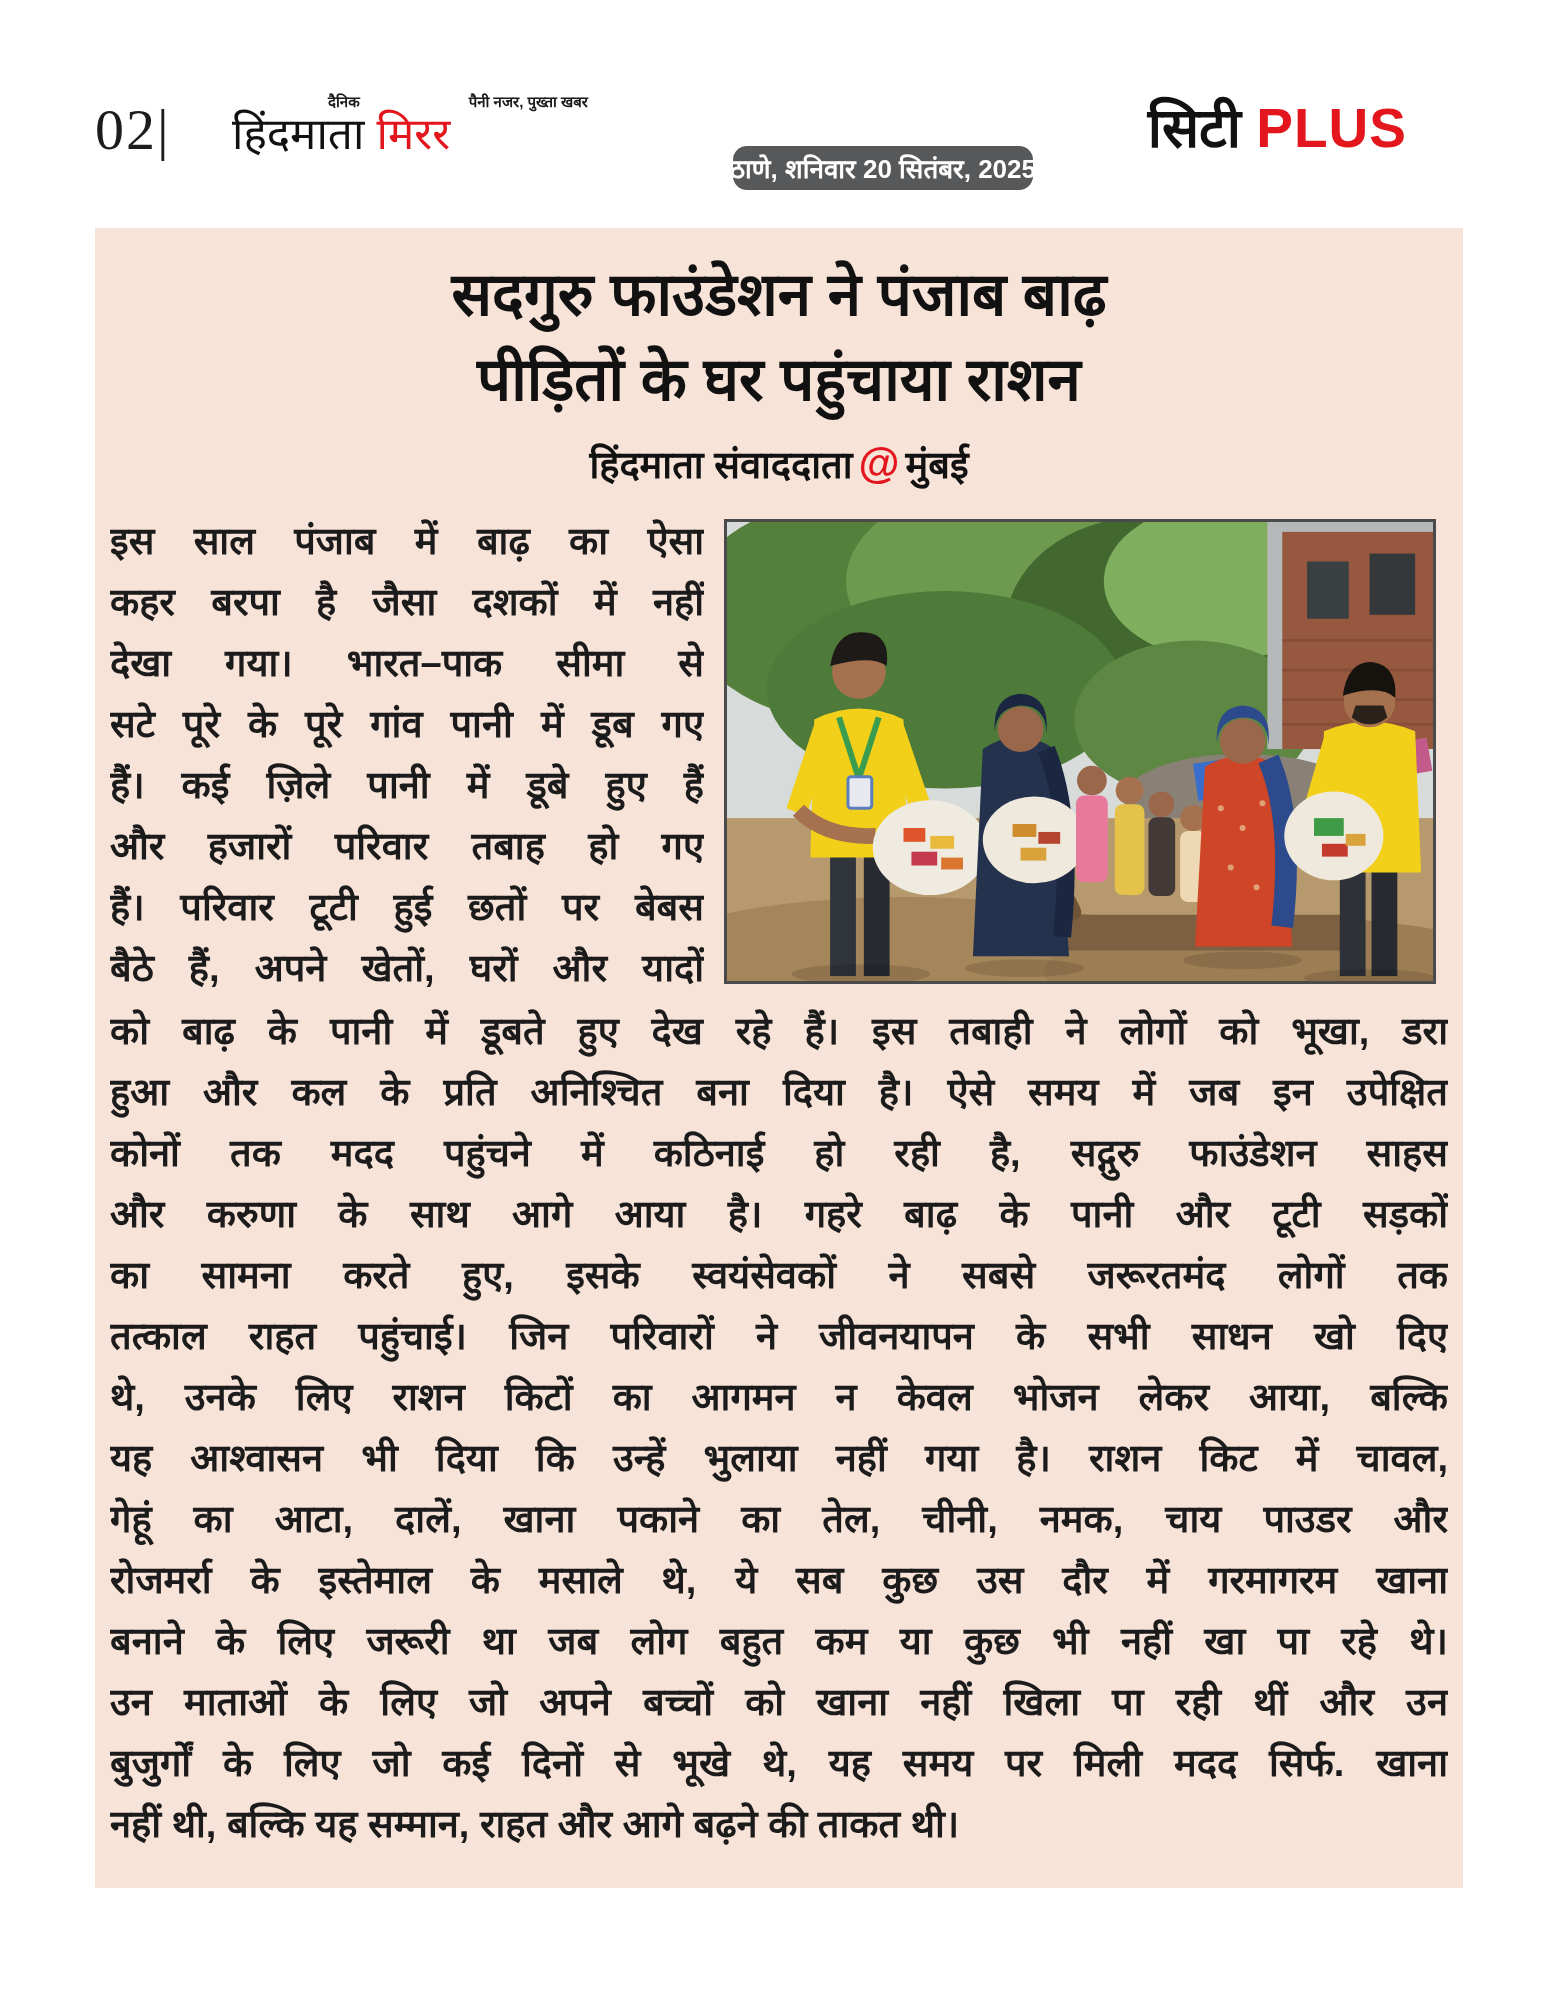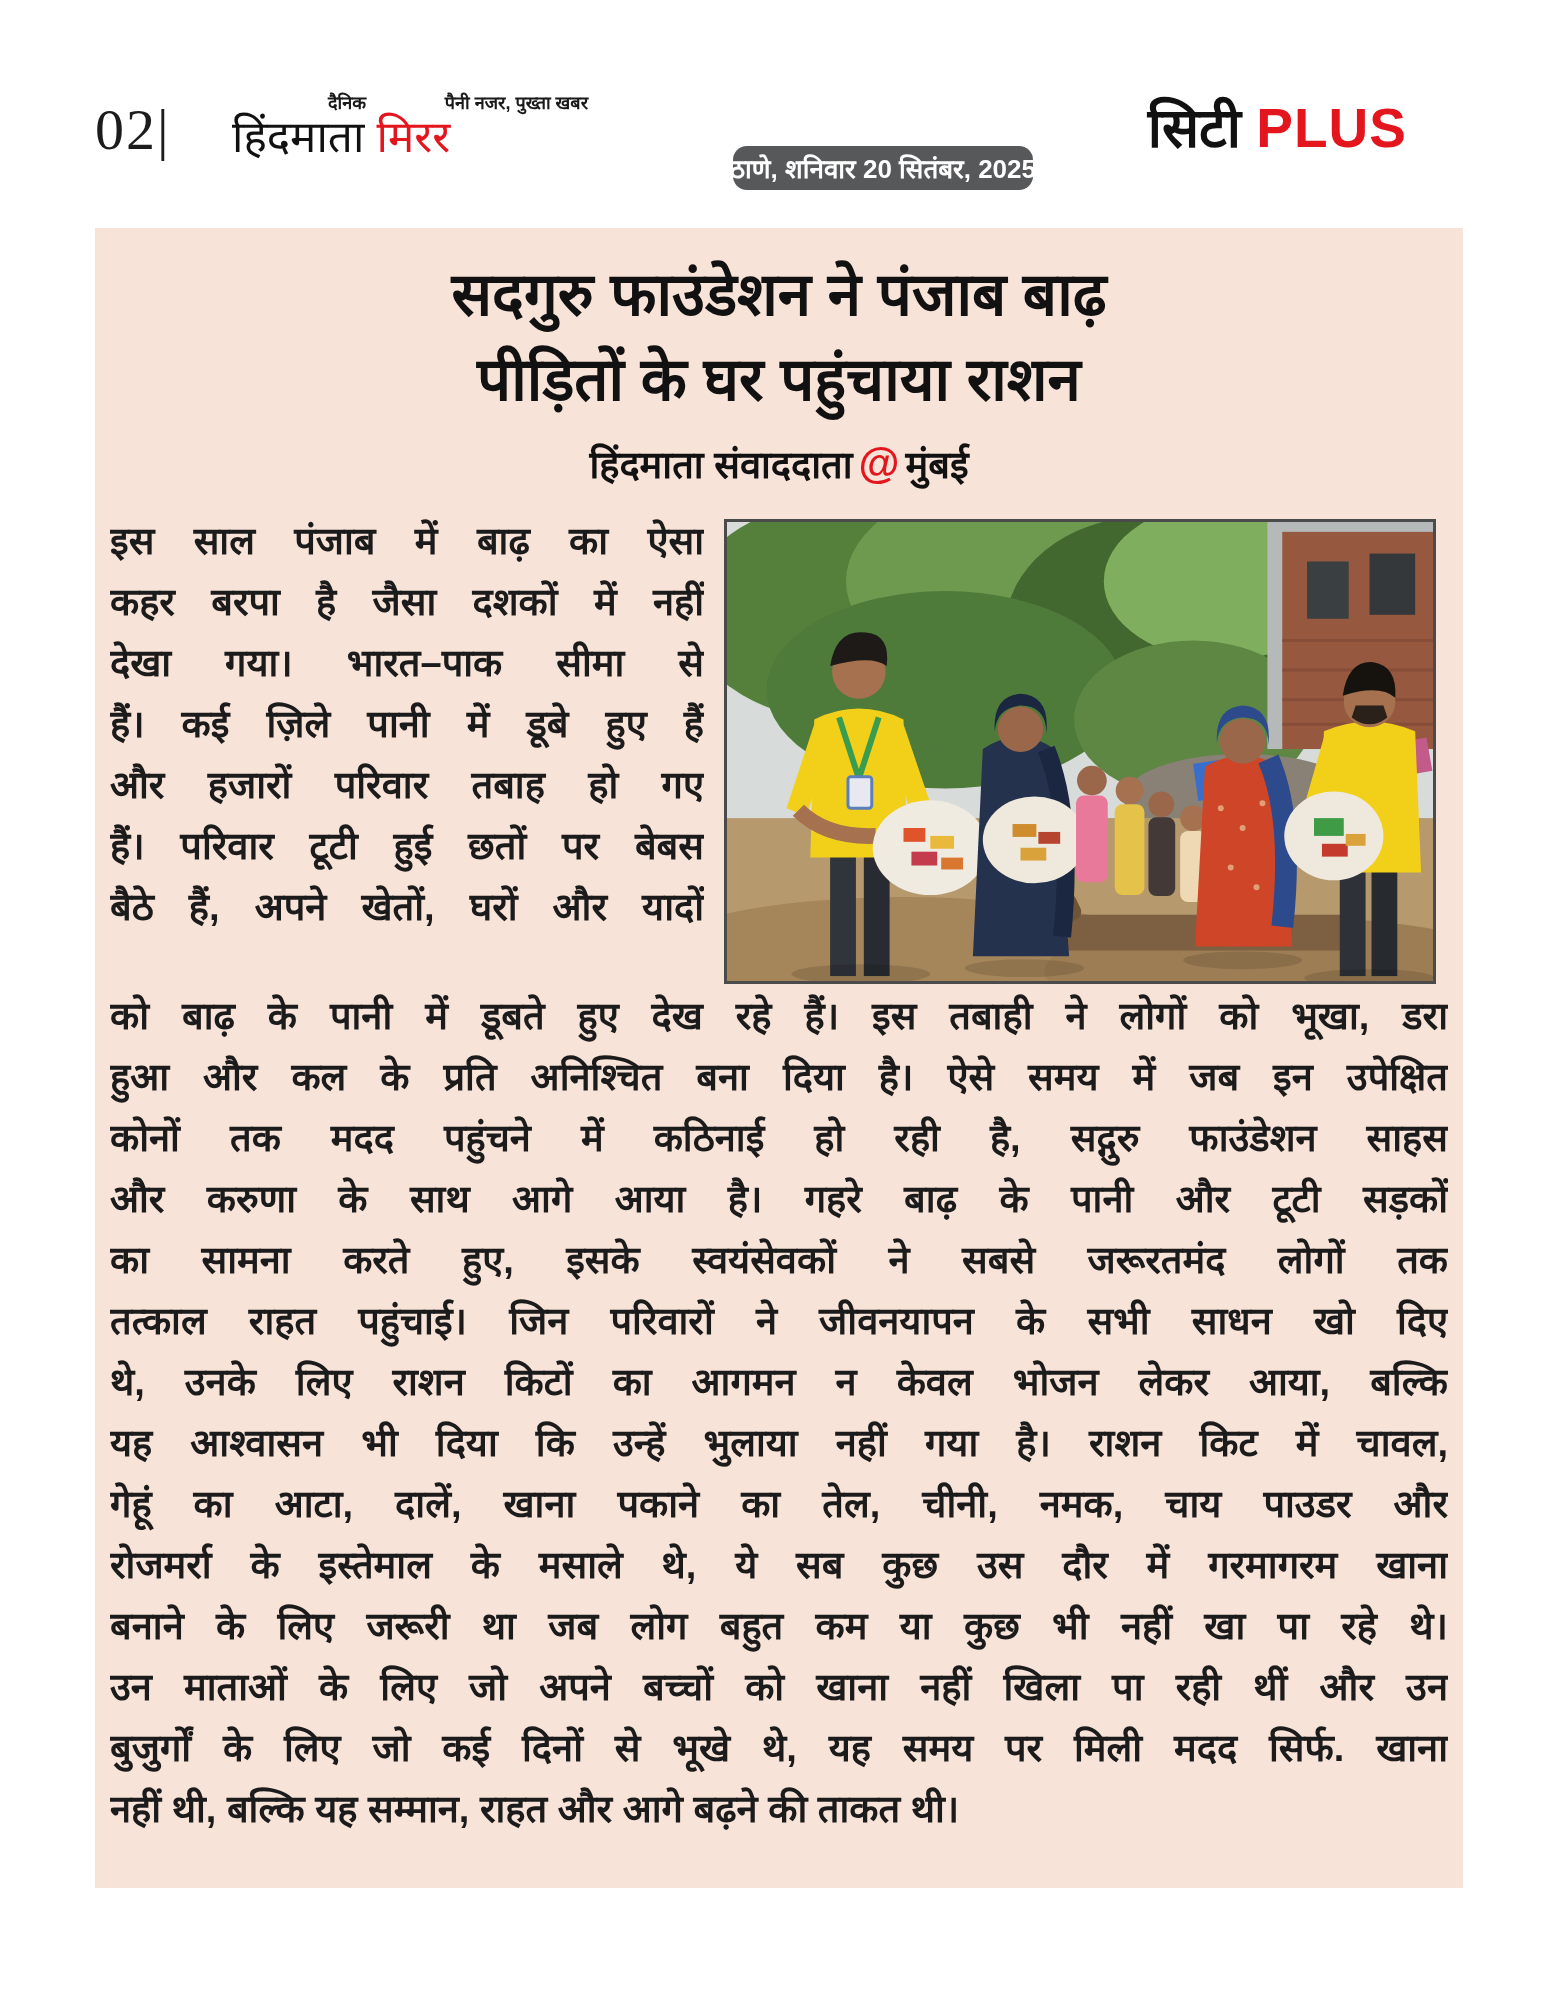--- a/index.html
+++ b/index.html
@@ -15,21 +15,21 @@
     background:#ffffff;overflow:hidden;color:var(--ink);
   }
 
   
   .page-number{
     position:absolute;left:95px;top:96px;
     font-family:"Liberation Serif","DejaVu Serif",serif;
     font-size:58px;color:#1c1c1c;letter-spacing:2px;
   }
   .logo{position:absolute;left:232px;top:94px;width:360px;}
-  .logo-top{display:flex;align-items:flex-end;font-weight:700;font-size:18px;color:#1a1a1a;line-height:1;}
+  .logo-top{display:flex;align-items:flex-end;font-weight:700;font-size:15px;color:#1a1a1a;line-height:1;}
   .logo-top .t-left{margin-left:96px;}
   .logo-top .t-right{margin-left:auto;margin-right:4px;}
   .logo-main{font-size:44px;font-weight:400;line-height:1.15;white-space:nowrap;}
   .logo-main .l-black{color:#111;}
   .logo-main .l-red{color:var(--accent-red);}
   .date-capsule{
     position:absolute;left:733px;top:146px;width:300px;height:44px;
     background:var(--capsule-bg);border-radius:14px;
     display:flex;align-items:center;justify-content:center;
     color:#fff;font-size:26px;font-weight:700;white-space:nowrap;
@@ -98,20 +98,21 @@
     </div>
 
     <div class="byline"><span>हिंदमाता संवाददाता</span><span class="at">@</span><span>मुंबई</span></div>
 
     <div class="body-flow">
       <div class="upper">
         <div class="left-col">
             <div class="text-line">इस साल पंजाब में बाढ़ का ऐसा</div>
             <div class="text-line">कहर बरपा है जैसा दशकों में नहीं</div>
             <div class="text-line">देखा गया। भारत–पाक सीमा से</div>
+            <div class="text-line">सटे पूरे के पूरे गांव पानी में डूब गए</div>
             <div class="text-line">हैं। कई ज़िले पानी में डूबे हुए हैं</div>
             <div class="text-line">और हजारों परिवार तबाह हो गए</div>
             <div class="text-line">हैं। परिवार टूटी हुई छतों पर बेबस</div>
             <div class="text-line">बैठे हैं, अपने खेतों, घरों और यादों</div>
           </div>
 
         <div class="photo-frame">
 
           <svg viewBox="0 0 712 465" preserveAspectRatio="none">
 

